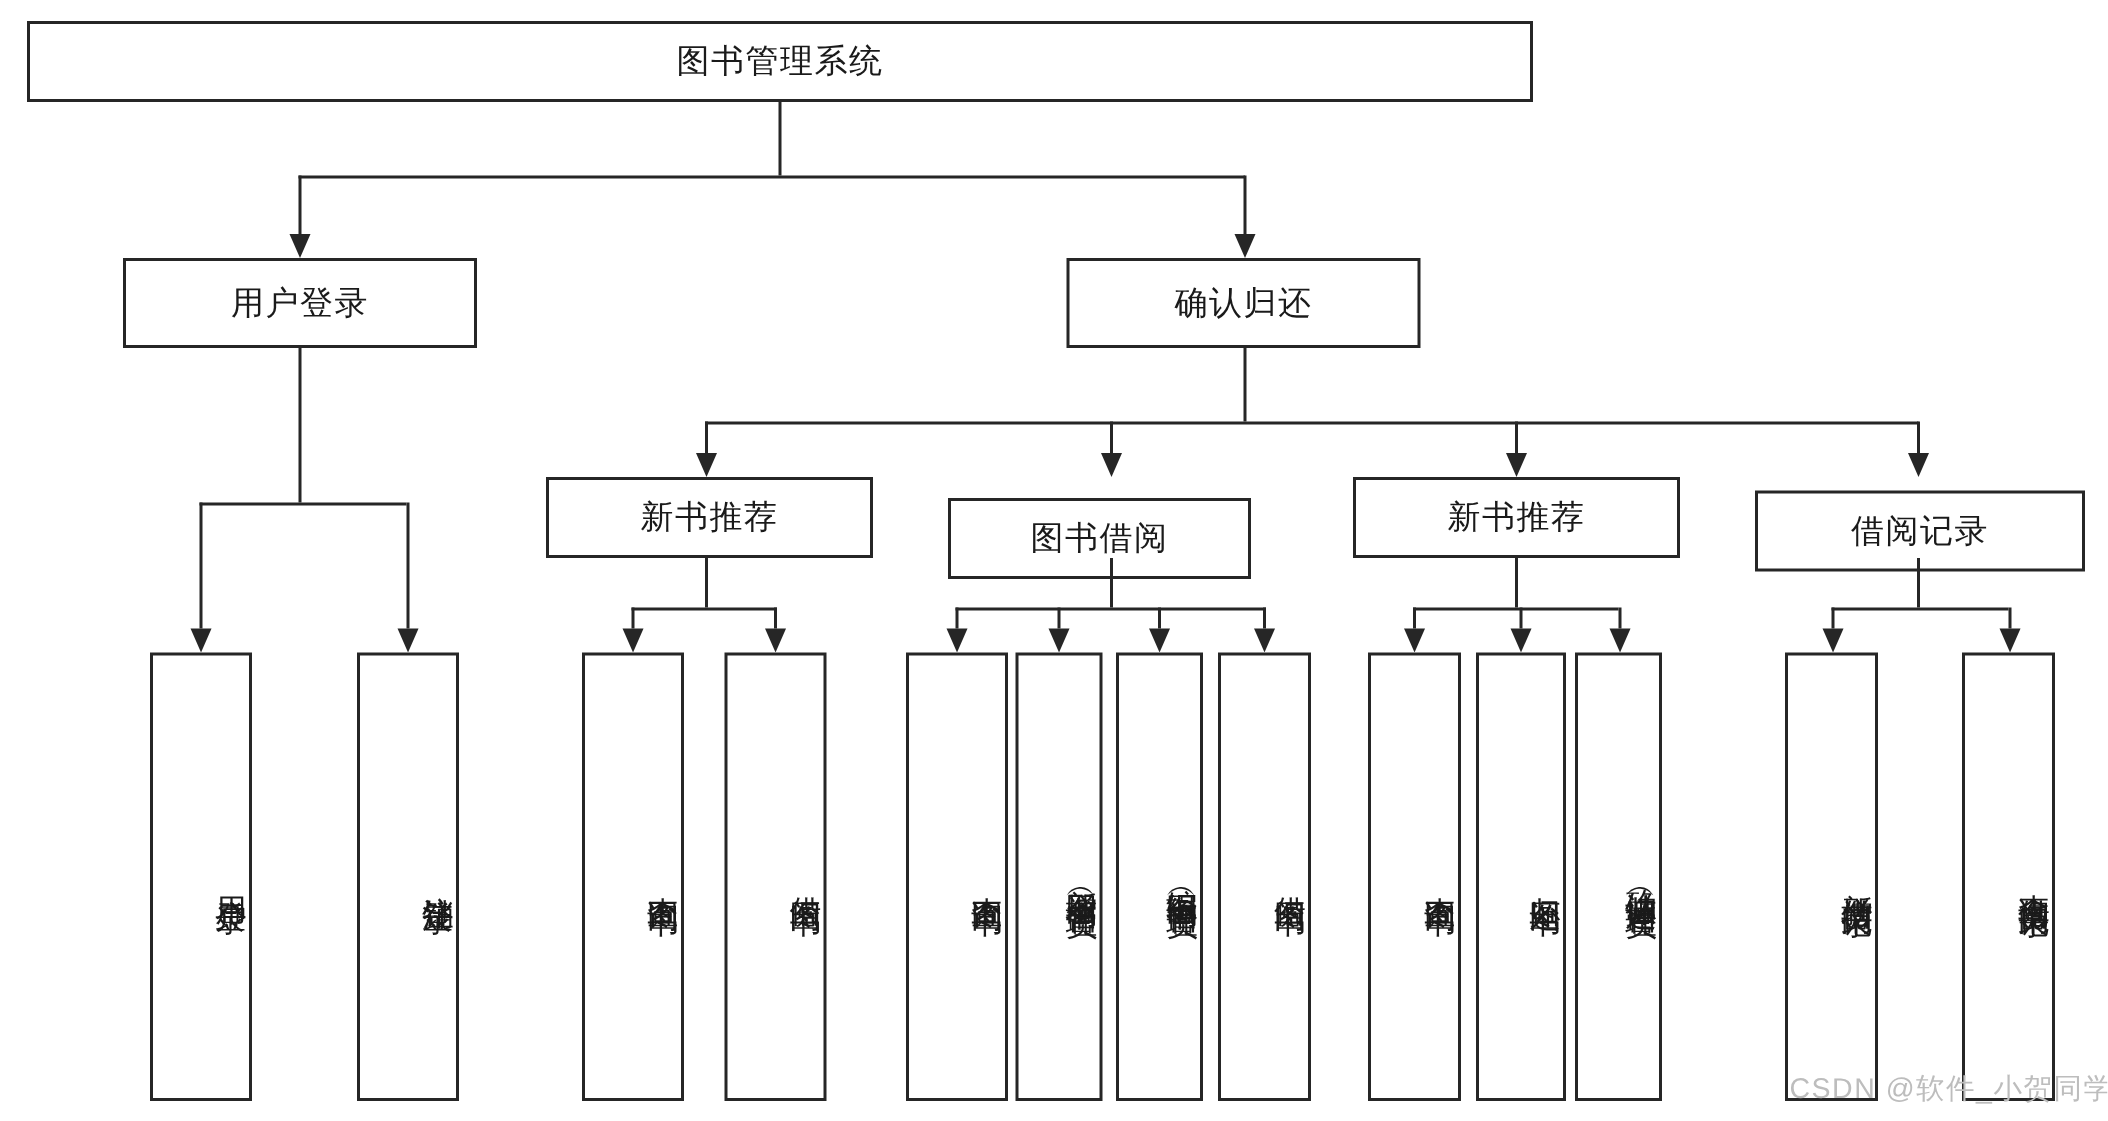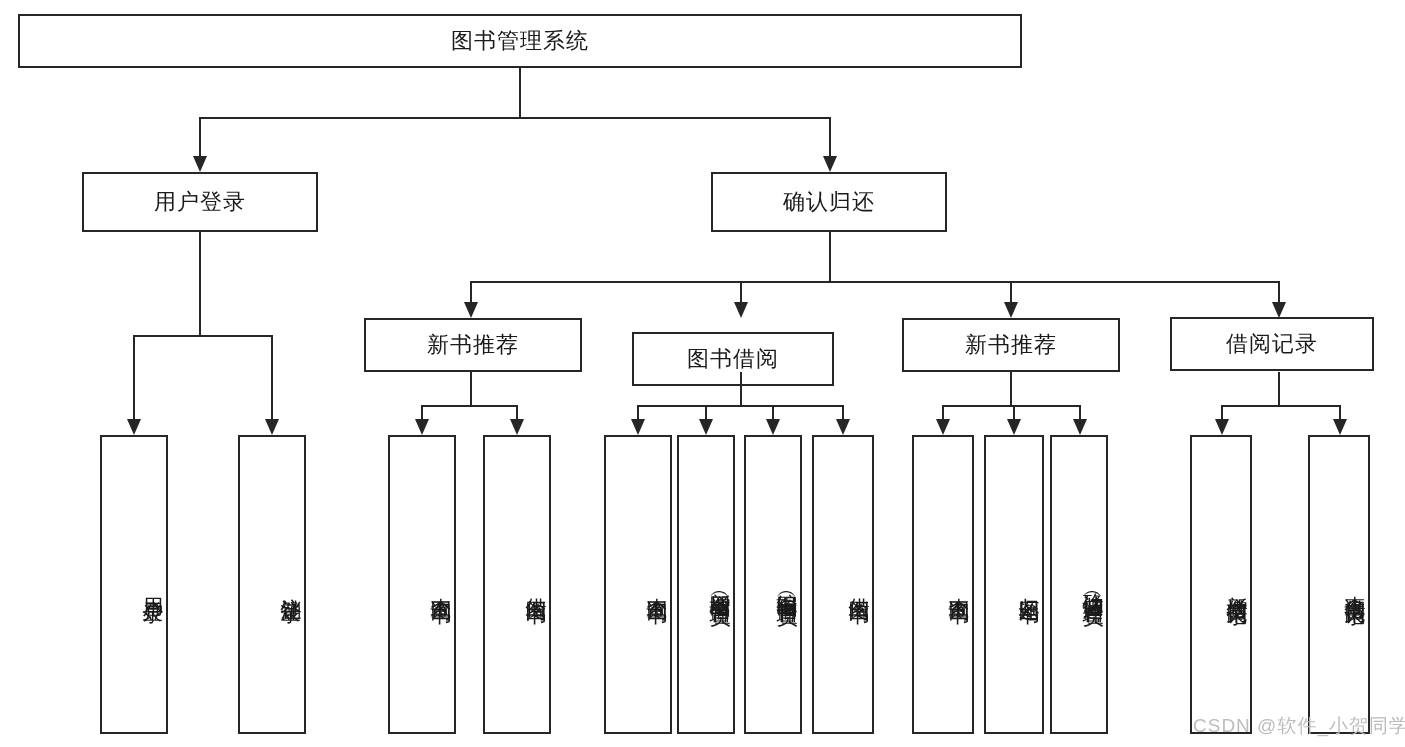--- a/index.html
+++ b/index.html
@@ -119,21 +119,21 @@
 
   <div class="node horiz" id="node-l3-0" style="left: 364px; top: 318px; width: 218px; height: 54px;">
     <span class="txt">新书推荐</span>
   </div>
   <div class="node horiz" id="node-l3-1" style="left: 632px; top: 332px; width: 202px; height: 54px;">
     <span class="txt">图书借阅</span>
   </div>
   <div class="node horiz" id="node-l3-2" style="left: 902px; top: 318px; width: 218px; height: 54px;">
     <span class="txt">新书推荐</span>
   </div>
-  <div class="node horiz" id="node-l3-3" style="left: 1170px; top: 317px; width: 204px; height: 54px;">
+  <div class="node horiz" id="node-l3-3" style="left: 1170px; top: 327px; width: 220px; height: 54px;">
     <span class="txt">借阅记录</span>
   </div>
 
   <div class="edge-v" style="left:470px; top:372px; height:33px;"></div>
   <div class="edge-h" style="left:421px; top:405px; width:97px;"></div>
   <div class="edge-v" style="left:421px; top:405px; height:14px;"></div>
   <div class="arrow" style="left:415px; top:419px;"></div>
   <div class="edge-v" style="left:516px; top:405px; height:14px;"></div>
   <div class="arrow" style="left:510px; top:419px;"></div>
 

